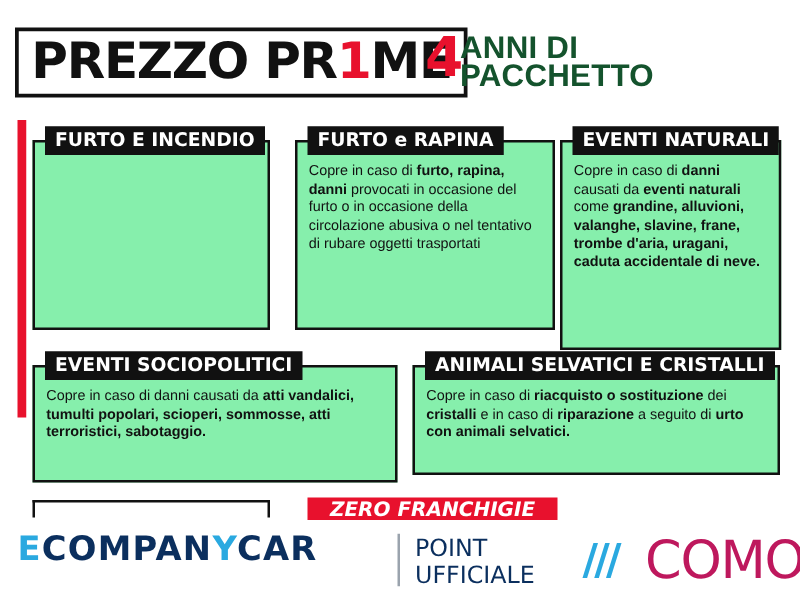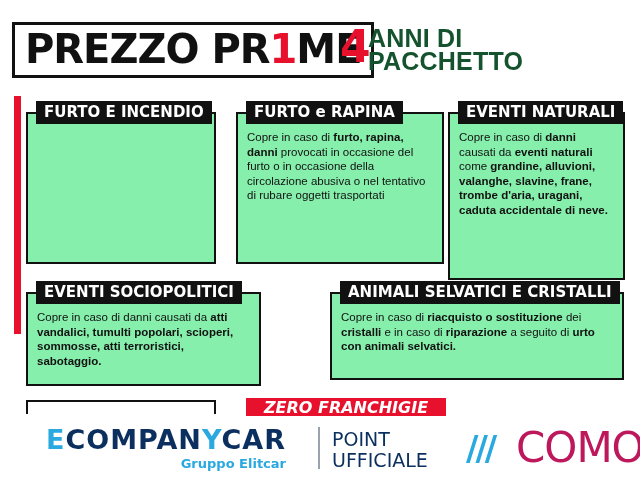--- a/index.html
+++ b/index.html
@@ -63,21 +63,21 @@
   }
   .card-body{
     padding:16px 9px 6px 9px;
     font-size:11.5px;line-height:14.6px;color:#111;
   }
   .card-body b{font-weight:bold;}
 
   #card-furto-incendio{left:26px;top:112px;width:190px;height:152px;}
   #card-furto-rapina{left:236px;top:112px;width:208px;height:152px;}
   #card-eventi-naturali{left:448px;top:112px;width:177px;height:168px;}
-  #card-sociopolitici{left:26px;top:292px;width:235px;height:94px;}
+  #card-sociopolitici{left:26px;top:292px;width:292px;height:94px;}
   #card-animali{left:330px;top:292px;width:294px;height:88px;}
 
   
   #card-bottom-cut{
     position:absolute;left:26px;top:400px;width:190px;height:14px;
     border:2px solid #111;border-bottom:none;background:#fff;
     box-sizing:border-box;
   }
   .zero-franchigia{
     position:absolute;left:246px;top:398px;width:200px;height:18px;
@@ -91,21 +91,20 @@
   
   .footer{
     position:absolute;left:0;top:416px;width:640px;height:62px;
     background:#ffffff;border-top:1px solid #ffffff;
   }
   .logo-group{position:absolute;left:14px;top:8px;}
   .logo-main{
     font-size:27px;font-weight:bold;color:#0b2f5e;letter-spacing:1px;
     line-height:30px;font-family:"DejaVu Sans", sans-serif;
     white-space:nowrap;
-    margin-left:32px;
   }
   .logo-main .bracket{color:#2aa9e0;font-weight:bold;}
   .logo-main .cyan{color:#2aa9e0;}
   .logo-sub{
     font-size:13px;font-weight:bold;color:#2aa9e0;
     text-align:right;line-height:15px;margin-top:1px;
     font-family:"DejaVu Sans", sans-serif;
   }
   .divider-v{
     position:absolute;left:318px;top:10px;width:2px;height:42px;background:#9aa3ad;
@@ -164,21 +163,20 @@
   <div class="card-title">ANIMALI SELVATICI E CRISTALLI</div>
   <div class="card-body">Copre in caso di <b>riacquisto o sostituzione</b> dei <b>cristalli</b> e in caso di <b>riparazione</b> a seguito di <b>urto con animali selvatici.</b></div>
 </div>
 
 <div id="card-bottom-cut"></div>
 <div class="zero-franchigia">ZERO FRANCHIGIE</div>
 
 <div class="footer">
   <div class="logo-group">
     <div class="logo-main"><span class="bracket">E</span><span>COMPAN</span><span class="cyan">Y</span><span>CAR</span></div>
-    <div class="logo-sub">Gruppo Elitcar</div>
   </div>
   <div class="divider-v"></div>
   <div class="point-ufficiale">
     <div>POINT</div>
     <div>UFFICIALE</div>
   </div>
   <div class="slashes">///</div>
   <div class="como">COMO</div>
 </div>
 

